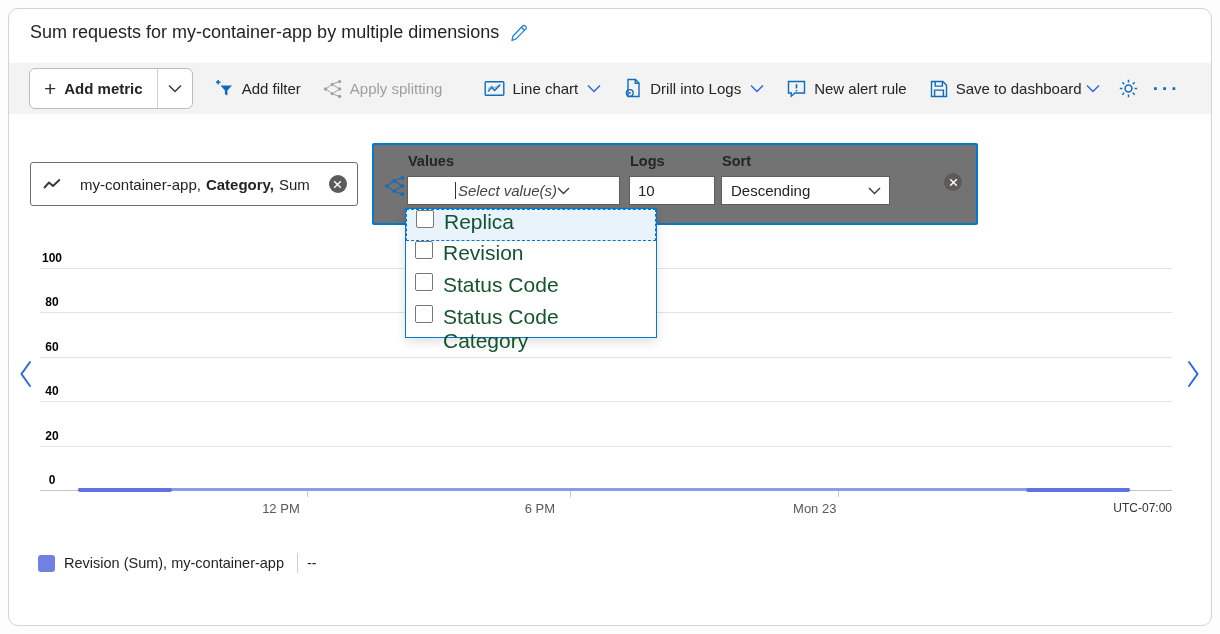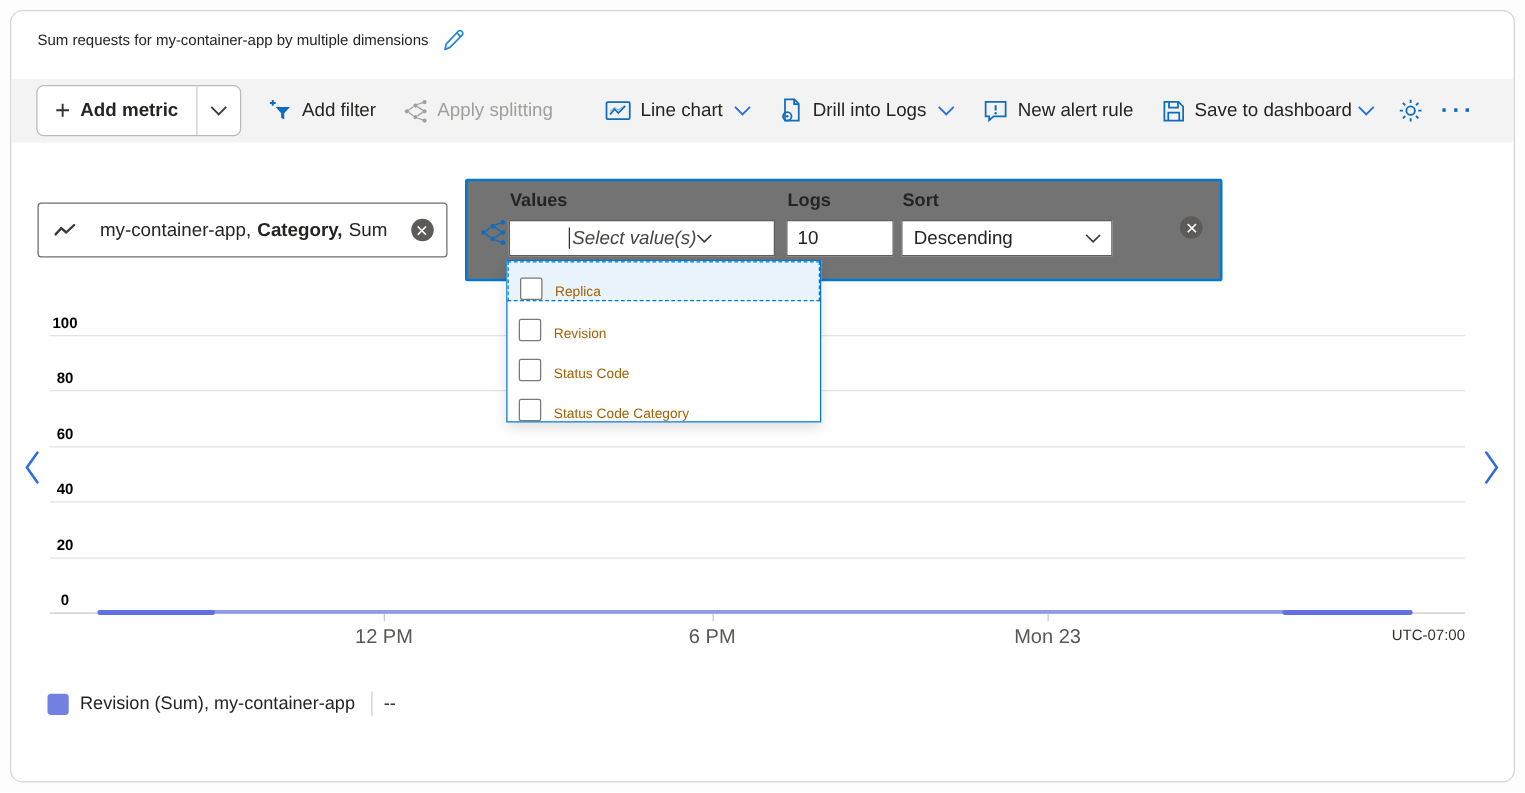--- a/index.html
+++ b/index.html
@@ -3,21 +3,21 @@
 <meta charset="utf-8">
 <style>
   html,body{margin:0;padding:0;background:#fdfdfd;font-family:"Liberation Sans",sans-serif;
     -webkit-font-smoothing:antialiased;}
   #stage{position:relative;width:1220px;height:634px;overflow:hidden;}
   .card{position:absolute;left:8px;top:8px;width:1202px;height:616px;background:#fff;
     border:1px solid #d4d4d4;border-radius:10px;}
 
   
   .title-row{position:absolute;left:30px;top:22px;display:flex;align-items:center;gap:10px;}
-  .chart-title{font-size:12px;color:#252423;}
+  .chart-title{font-size:18px;color:#252423;}
   .icon{display:inline-flex;align-items:center;justify-content:center;}
 
   
   .toolbar{position:absolute;left:9px;top:63px;width:1202px;height:51px;background:#f3f3f3;
     display:flex;align-items:center;padding-left:20px;box-sizing:border-box;font-size:15px;color:#252423;}
   .tb-group{display:flex;align-items:center;gap:7px;cursor:pointer;white-space:nowrap;}
   .tb-gap{width:22px;flex:0 0 auto;}
   .split-btn{display:flex;align-items:stretch;height:39px;background:#fff;border:1px solid #bdbbb9;
     border-radius:6px;overflow:hidden;}
   .split-main{display:flex;align-items:center;gap:8px;padding:0 14px;font-weight:700;font-size:15px;}
@@ -46,32 +46,32 @@
   .fake-select{justify-content:space-between;padding:0 8px 0 6px;cursor:pointer;}
   .placeholder{font-style:italic;color:#484644;display:flex;align-items:center;}
   .caret-bar{display:inline-block;width:1px;height:17px;background:#323130;margin-right:2px;}
   .sel-chev{color:#3b3a39;display:inline-flex;}
   .sp-input{padding:0 8px;font-size:15px;font-family:"Liberation Sans",sans-serif;color:#252423;outline:none;}
   .sp-close{position:absolute;right:14px;top:28px;}
 
   
   .dropdown{position:absolute;left:405px;top:208px;width:250px;background:#fff;border:1px solid #0078d4;
     box-shadow:0 4px 10px rgba(0,0,0,.12);z-index:5;}
-  .dd-item{height:32px;display:flex;align-items:flex-end;gap:10px;padding:0 9px;cursor:pointer;
-    font-size:11px;color:#a16207;box-sizing:border-box;}
+  .dd-item{height:32px;display:flex;align-items:flex-start;gap:10px;padding:0 9px;cursor:pointer;
+    font-size:21px;color:#14532d;box-sizing:border-box;}
   .dd-item.focused{background:#e9f3fb;border:1px dashed #0078d4;}
   .cb{width:16px;height:16px;border:1px solid #7a7876;border-radius:2px;background:#fff;flex:0 0 auto;}
 
   
   #chart-layer{position:absolute;left:0;top:0;width:1220px;height:634px;}
   .gridline{position:absolute;height:1px;background:#e4e3e2;}
   .axisline{background:#c9c7c5;}
   .ylabel{position:absolute;width:50px;text-align:center;font-size:12px;color:#000000;font-weight:bold;}
   .xtick{position:absolute;width:1px;height:6px;background:#c9c7c5;}
-  .xlabel{position:absolute;width:90px;text-align:center;font-size:16px;color:#5a5856;}
+  .xlabel{position:absolute;width:90px;font-size:13px;color:#5a5856;}
   .tzlabel{position:absolute;width:100px;text-align:right;font-size:12px;color:#34312f;}
   .sline{position:absolute;border-radius:2px;}
   .chart-nav{position:absolute;top:360px;cursor:pointer;display:flex;}
   .nav-left{left:18px;} .nav-right{left:1186px;}
 
   
   .legend{position:absolute;left:38px;top:553px;display:flex;align-items:center;gap:9px;
     font-size:14.5px;color:#252423;cursor:pointer;}
   .swatch{width:17px;height:17px;border-radius:3px;flex:0 0 auto;}
   .legend-divider{width:1px;height:20px;background:#d2d0ce;margin-left:4px;}

